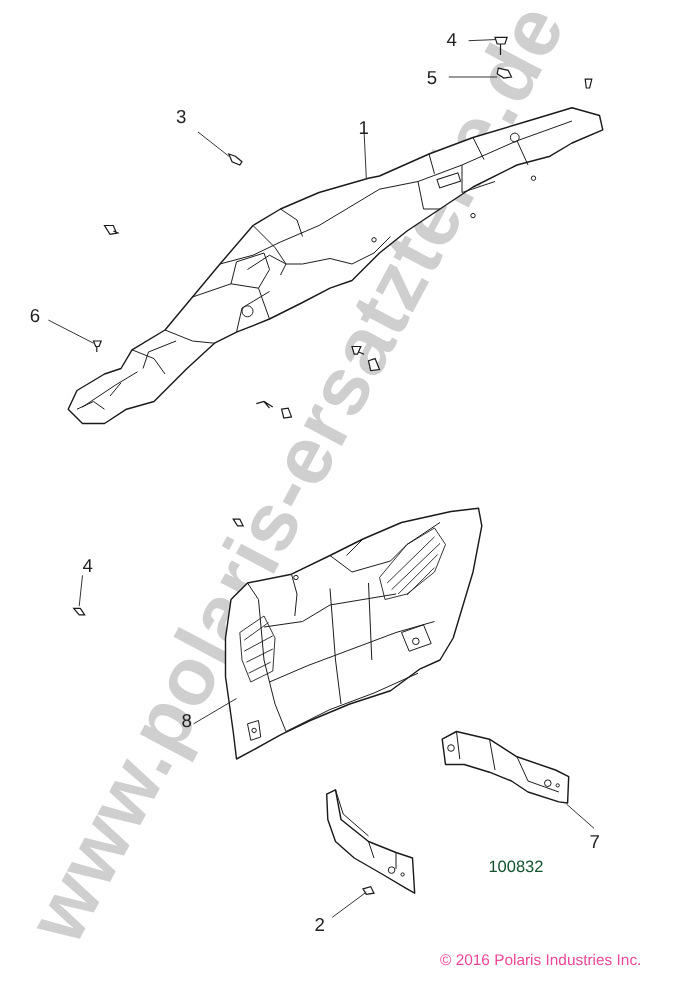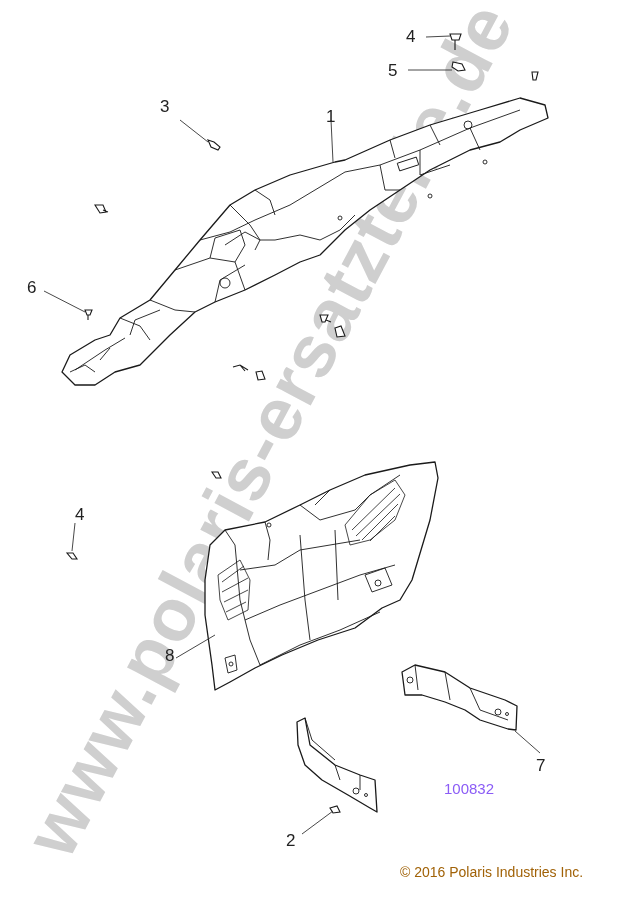--- a/index.html
+++ b/index.html
@@ -1,21 +1,21 @@
 <!DOCTYPE html>
 <html><head>
 <meta charset="utf-8">
 <style>
   html, body { margin: 0; padding: 0; background: #ffffff; }
   body { width: 622px; height: 898px; position: relative; overflow: hidden;
          font-family: "Liberation Sans", sans-serif; color: #1a1a1a; }
   .canvas { position: absolute; left: 0; top: 0; width: 622px; height: 898px; }
   .callout { position: absolute; font-size: 17px; line-height: 17px; color: #222; }
-  .fig-num { position: absolute; font-size: 15px; color: #8b5cf6; }
-  .copyright { position: absolute; font-size: 14px; color: #a16207; white-space: nowrap; }
+  .fig-num { position: absolute; font-size: 15px; color: #14532d; }
+  .copyright { position: absolute; font-size: 14px; color: #ec4899; white-space: nowrap; }
   .watermark { position: absolute; left: 0; top: 0; width: 622px; height: 898px; pointer-events: none; }
   svg .part { fill: #ffffff; stroke: #1a1a1a; stroke-width: 1.3; stroke-linejoin: round; }
   svg .detail { fill: none; stroke: #1a1a1a; stroke-width: 0.9; }
   svg .leader { fill: none; stroke: #333; stroke-width: 0.9; }
   svg .hw { fill: #ffffff; stroke: #1a1a1a; stroke-width: 1.1; }
   svg .grille { fill: none; stroke: #1a1a1a; stroke-width: 0.8; }
 </style>
 </head>
 <body>
 

